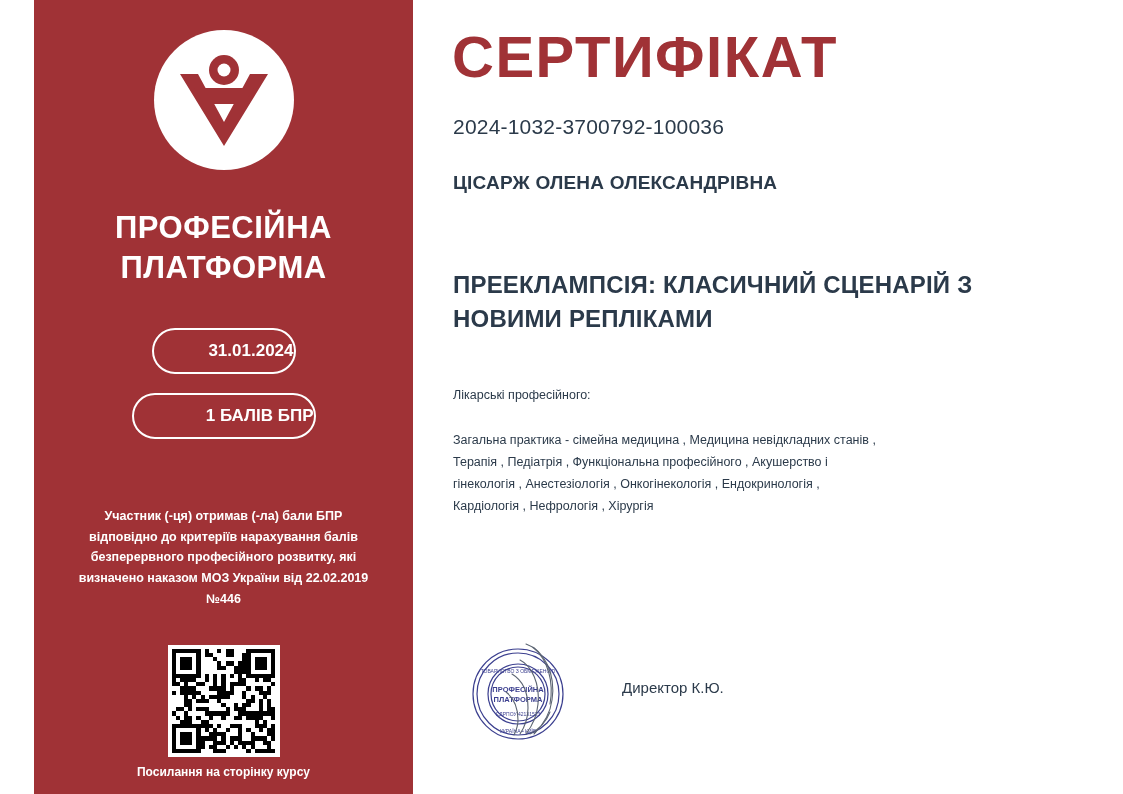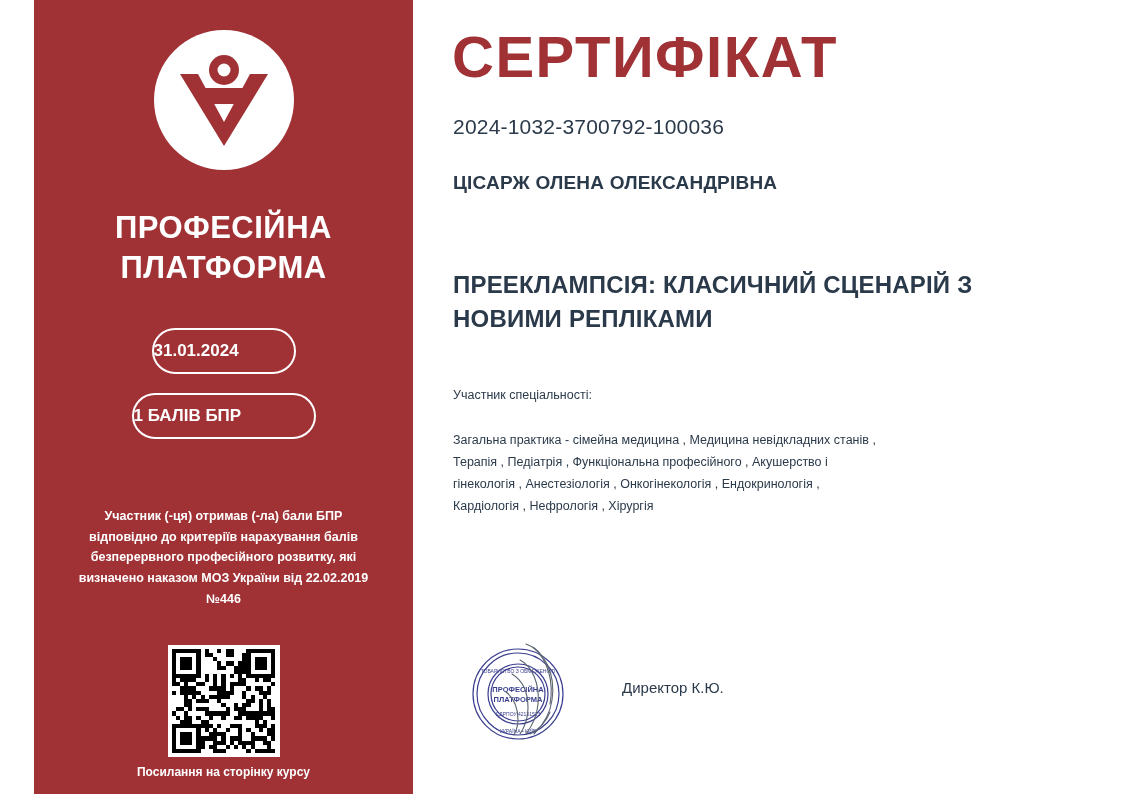--- a/index.html
+++ b/index.html
@@ -56,21 +56,21 @@
   }
 
   .pill {
     position: absolute;
     left: 50%;
     transform: translateX(-50%);
     border: 2px solid #ffffff;
     border-radius: 28px;
     color: #ffffff;
     font-weight: bold;
-    text-align: left;
+    text-align: right;
     box-sizing: border-box;
   }
   .pill-date {
     top: 328px;
     width: 144px;
     height: 46px;
     line-height: 42px;
     font-size: 17px;
   }
   .pill-points {
@@ -887,21 +887,21 @@
 
   <div class="cert-title">СЕРТИФІКАТ</div>
 
   <div class="cert-number">2024-1032-3700792-100036</div>
 
   <div class="recipient">ЦІСАРЖ ОЛЕНА ОЛЕКСАНДРІВНА</div>
 
 
   <div class="course-title">ПРЕЕКЛАМПСІЯ: КЛАСИЧНИЙ СЦЕНАРІЙ З НОВИМИ РЕПЛІКАМИ</div>
 
-  <div class="spec-label">Участник спеціальності:</div>
+  <div class="spec-label">Лікарські професійного:</div>
 
   <div class="spec-list">Загальна практика - сімейна медицина , Медицина невідкладних станів , Терапія , Педіатрія , Функціональна професійного , Акушерство і гінекологія , Анестезіологія , Онкогінекологія , Ендокринологія , Кардіологія , Нефрологія , Хірургія</div>
 
   <div class="stamp">
     <svg width="125" height="125" viewBox="0 0 125 125" aria-hidden="true">
       <g fill="none" stroke="#3b3f8f" stroke-width="1.2">
         <circle cx="58" cy="64" r="45"></circle>
         <circle cx="58" cy="64" r="41"></circle>
         <circle cx="58" cy="64" r="30"></circle>
         <circle cx="58" cy="64" r="27"></circle>

